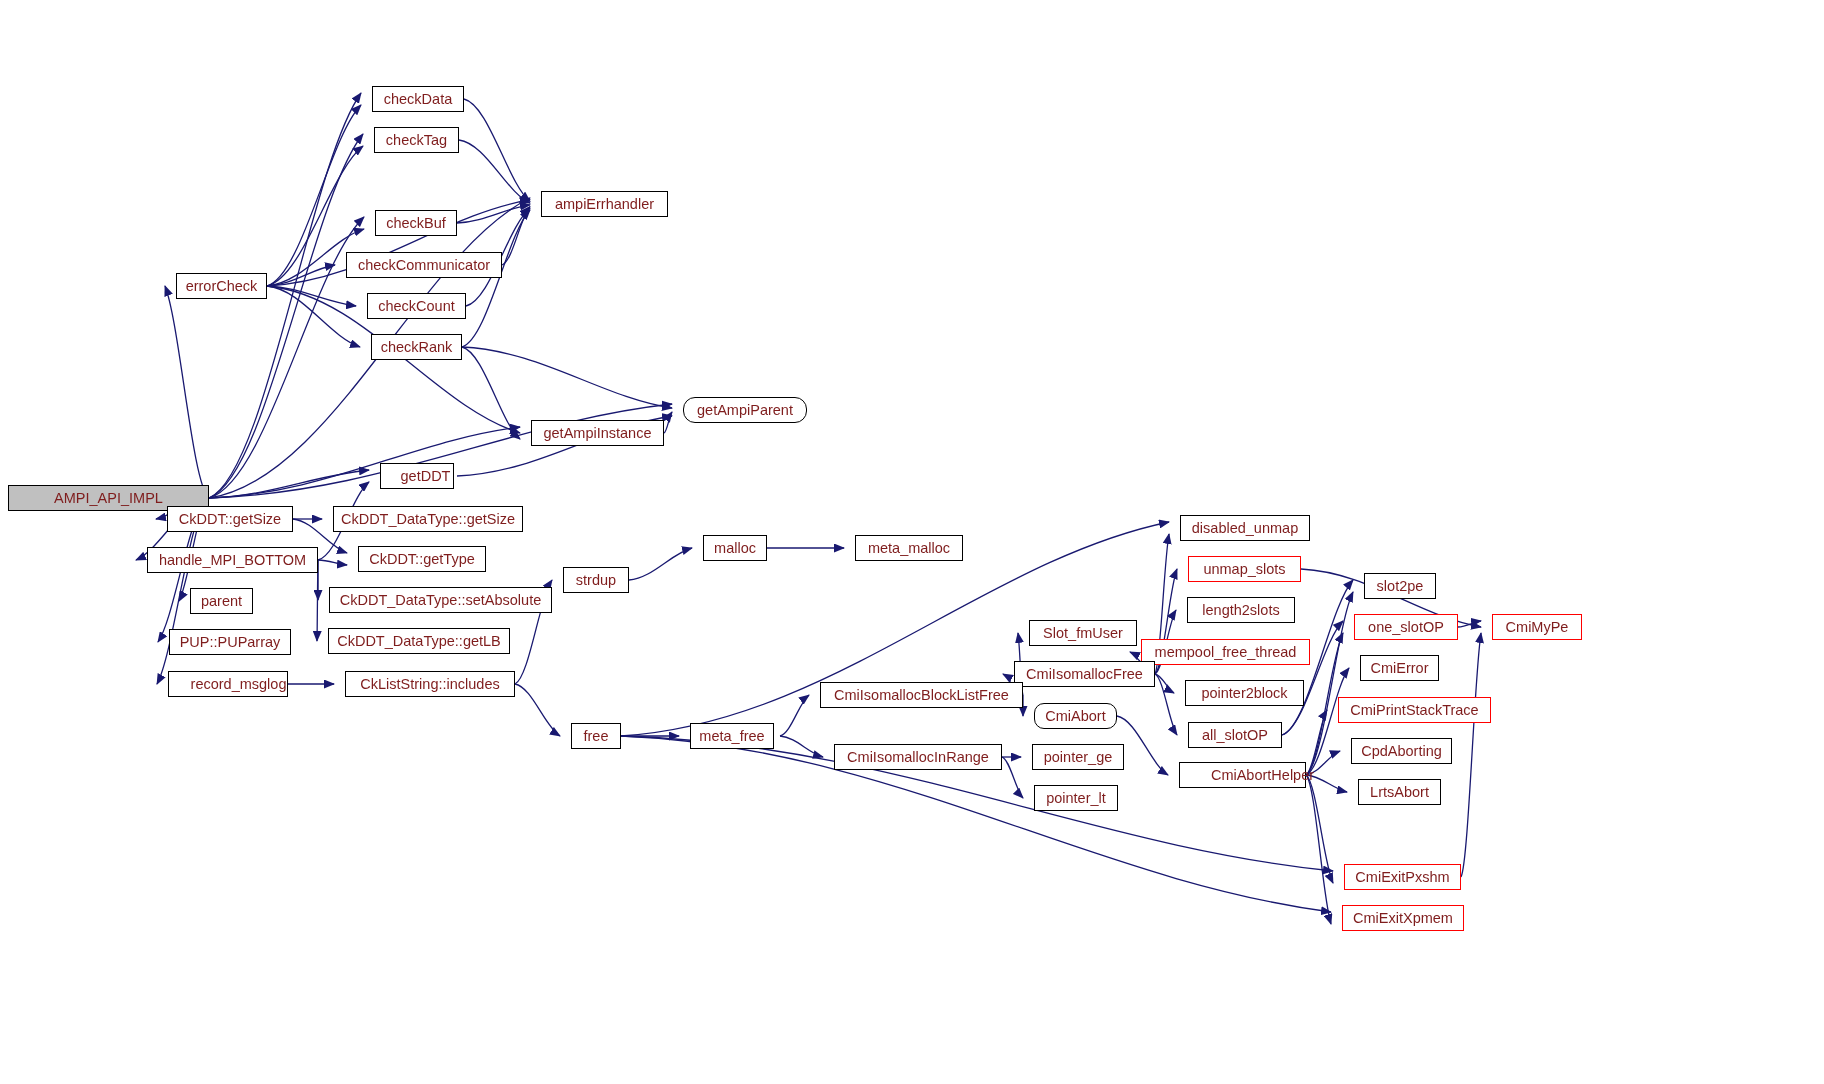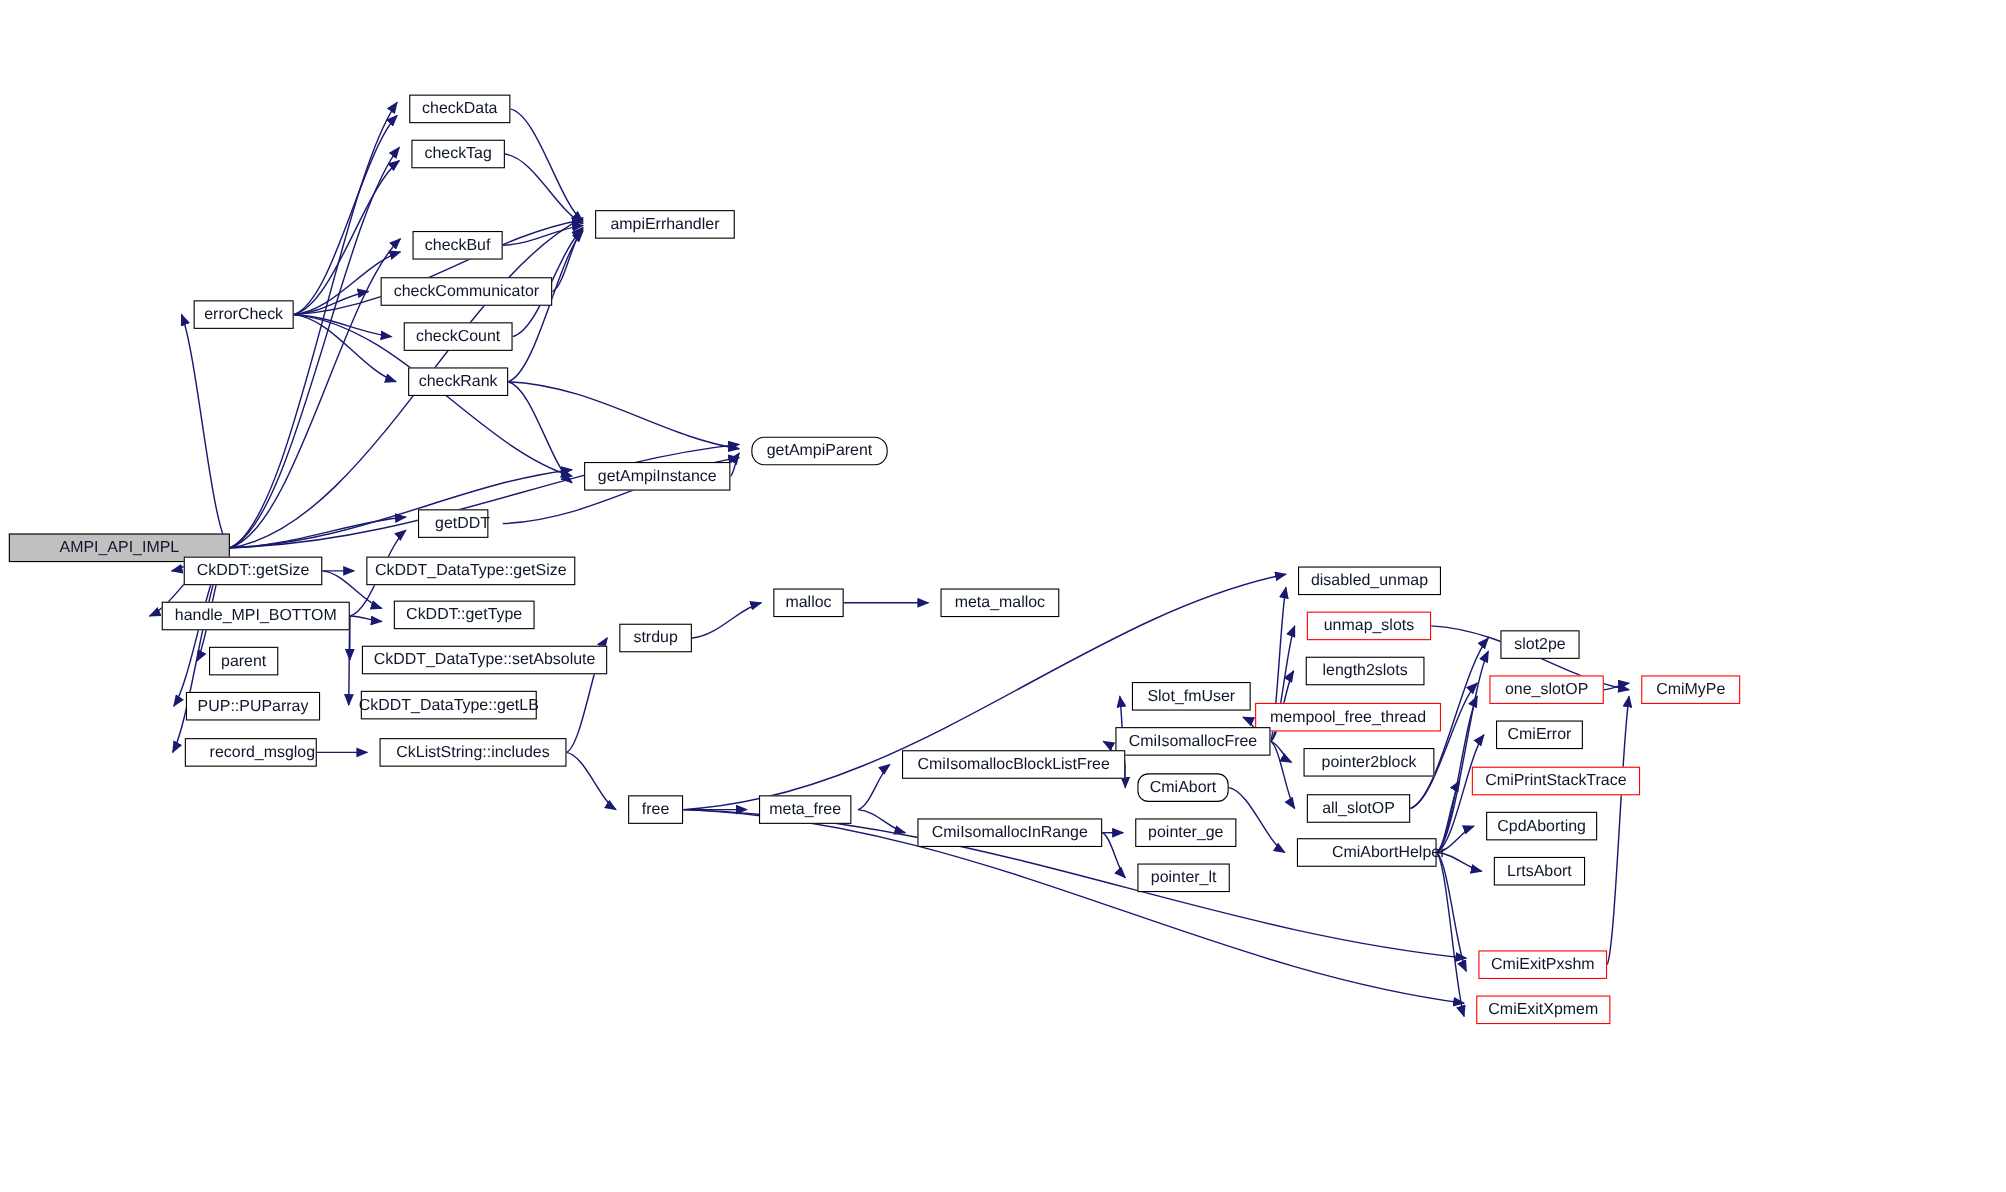--- a/index.html
+++ b/index.html
@@ -24,21 +24,21 @@
     pointer-events: none;
   }
   .node {
     position: absolute;
     box-sizing: border-box;
     display: flex;
     align-items: center;
     justify-content: center;
     background: #ffffff;
     border: 1px solid #000000;
-    color: #0f172a;
+    color: #7f1d1d;
     font-size: 14.5px;
     line-height: 1;
     white-space: nowrap;
     letter-spacing: 0px;
   }
   .node.root {
     background: #c0c0c0;
     border: 1px solid #000000;
   }
   .node.redborder {
@@ -162,21 +162,21 @@
       </div>
       <div class="node" style="left: 371px; top: 334px; width: 91px; height: 26px;">
         <span class="node-label">checkRank</span>
       </div>
       <div class="node" style="left: 683px; top: 397px; width: 124px; height: 26px; border-radius: 12px;">
         <span class="node-label">getAmpiParent</span>
       </div>
       <div class="node" style="left: 531px; top: 420px; width: 133px; height: 26px;">
         <span class="node-label">getAmpiInstance</span>
       </div>
-      <div class="node" style="left: 380px; top: 463px; width: 64px; height: 26px; padding-left: 17px;">
+      <div class="node" style="left: 380px; top: 463px; width: 74px; height: 26px; padding-left: 17px;">
         <span class="node-label">getDDT</span>
       </div>
       <div class="node" style="left: 167px; top: 506px; width: 126px; height: 26px;">
         <span class="node-label">CkDDT::getSize</span>
       </div>
       <div class="node" style="left: 333px; top: 506px; width: 190px; height: 26px;">
         <span class="node-label">CkDDT_DataType::getSize</span>
       </div>
       <div class="node" style="left: 703px; top: 535px; width: 64px; height: 26px;">
         <span class="node-label">malloc</span>
@@ -216,21 +216,21 @@
       </div>
       <div class="node redborder" style="left: 1492px; top: 614px; width: 90px; height: 26px;">
         <span class="node-label">CmiMyPe</span>
       </div>
       <div class="node" style="left: 1029px; top: 620px; width: 108px; height: 26px;">
         <span class="node-label">Slot_fmUser</span>
       </div>
       <div class="node" style="left: 169px; top: 629px; width: 122px; height: 26px;">
         <span class="node-label">PUP::PUParray</span>
       </div>
-      <div class="node" style="left: 328px; top: 628px; width: 160px; height: 26px;">
+      <div class="node" style="left: 328px; top: 628px; width: 182px; height: 26px;">
         <span class="node-label">CkDDT_DataType::getLB</span>
       </div>
       <div class="node redborder" style="left: 1141px; top: 639px; width: 169px; height: 26px;">
         <span class="node-label">mempool_free_thread</span>
       </div>
       <div class="node" style="left: 1360px; top: 655px; width: 79px; height: 26px;">
         <span class="node-label">CmiError</span>
       </div>
       <div class="node" style="left: 1014px; top: 661px; width: 141px; height: 26px;">
         <span class="node-label">CmiIsomallocFree</span>

